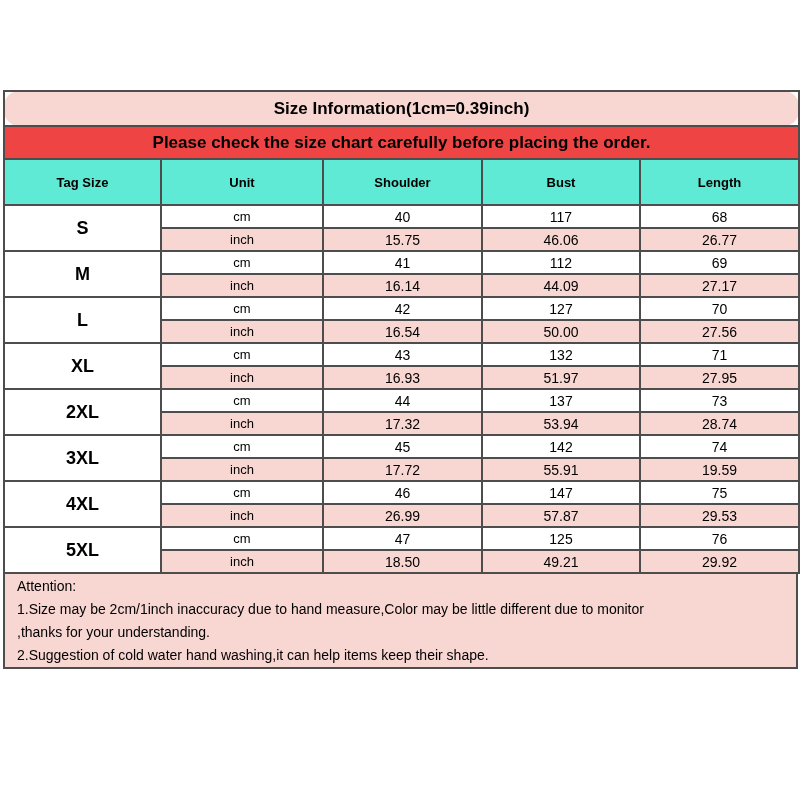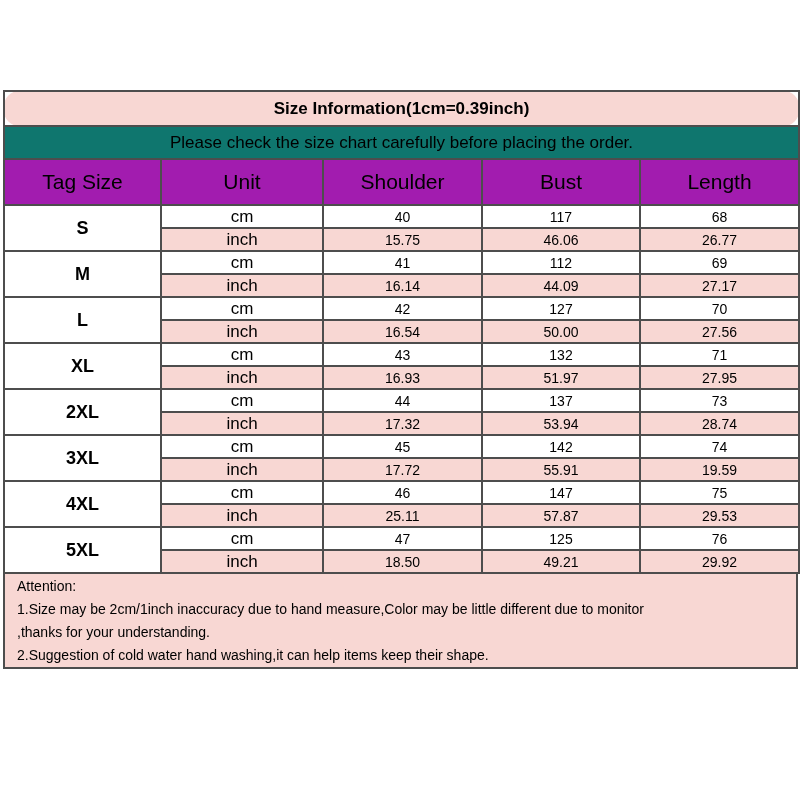--- a/index.html
+++ b/index.html
@@ -32,37 +32,38 @@
   }
   td.title-cell {
     height: 33px;
     background: #f8d7d3;
     font-weight: bold;
     font-size: 17px;
     border-radius: 15px;
   }
   td.subtitle-cell {
     height: 31px;
-    background: #0f766e;
+    background: #ef4444;
     font-size: 17px;
+    font-weight: bold;
   }
   td.col-header {
     height: 44px;
-    background: #a21caf;
-    font-weight: normal;
-    font-size: 21px;
+    background: #5eead4;
+    font-weight: bold;
+    font-size: 13px;
   }
   td.size-cell {
     background: #ffffff;
     font-weight: bold;
     font-size: 18px;
   }
   tr.cm-row td { background: #ffffff; height: 21px; }
   tr.inch-row td { background: #f8d7d3; height: 21px; }
-  td.unit-cell { font-size: 17px; }
+  td.unit-cell { font-size: 13px; }
   td.val-cell  { font-size: 14px; }
   #attention-box {
     box-sizing: border-box;
     width: 795px;
     height: 97px;
     margin-top: -2px;
     border: 2px solid #4d4d4d;
     background: #f8d7d3;
     padding: 1px 12px;
     font-size: 14px;
@@ -184,21 +185,21 @@
 
       <tr class="cm-row">
         <td class="size-cell" rowspan="2">4XL</td>
         <td class="unit-cell">cm</td>
         <td class="val-cell">46</td>
         <td class="val-cell">147</td>
         <td class="val-cell">75</td>
       </tr>
       <tr class="inch-row">
         <td class="unit-cell">inch</td>
-        <td class="val-cell">25.11</td>
+        <td class="val-cell">26.99</td>
         <td class="val-cell">57.87</td>
         <td class="val-cell">29.53</td>
       </tr>
 
       <tr class="cm-row">
         <td class="size-cell" rowspan="2">5XL</td>
         <td class="unit-cell">cm</td>
         <td class="val-cell">47</td>
         <td class="val-cell">125</td>
         <td class="val-cell">76</td>

